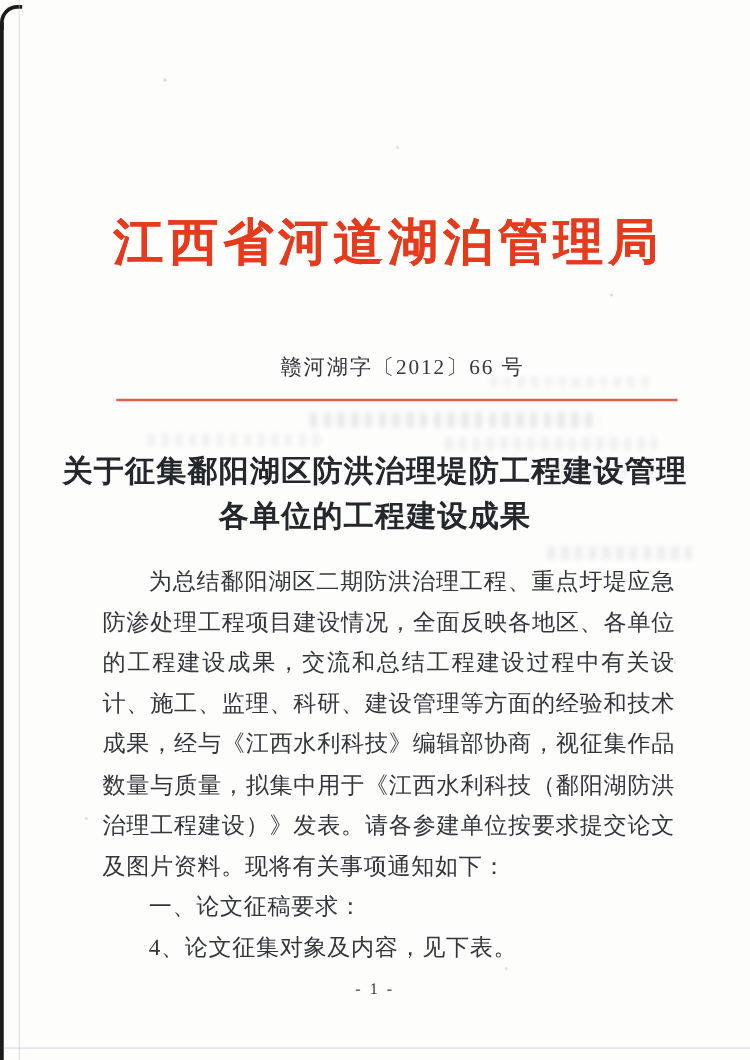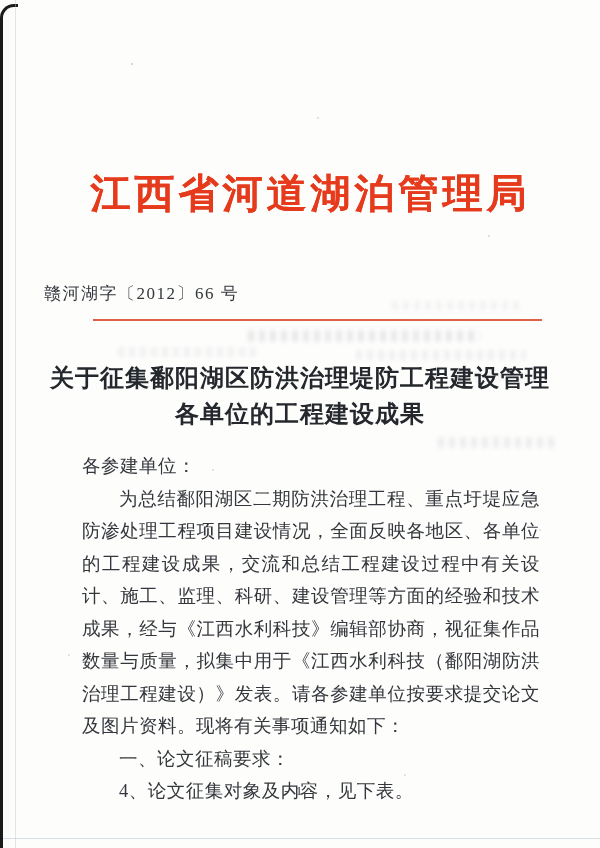--- a/index.html
+++ b/index.html
@@ -52,21 +52,21 @@
     text-align: center;
     font-size: 40px; font-weight: bold;
     letter-spacing: 4px;
     color: #e63a1c;
     text-shadow: 0 0 .5px #e63a1c;
     white-space: nowrap;
     margin-left: 21px;
   }
   .doc-number {
     position: absolute; top: 282px; left: 0; right: 0;
-    text-align: left;
+    text-align: center;
     font-size: 17px;
     letter-spacing: 1.5px;
     color: #33363b;
     padding-left: 44px;
   }
   .red-rule {
     position: absolute; top: 319px; left: 93px;
     width: 449px; height: 2px;
     background: #e0604a;
   }
@@ -139,21 +139,20 @@
   <div class="doc-number">赣河湖字〔2012〕66 号</div>
 
   <div class="red-rule"></div>
 
   <div class="notice-title">
     <div>关于征集鄱阳湖区防洪治理堤防工程建设管理</div>
     <div>各单位的工程建设成果</div>
   </div>
 
   <div class="body-text">
-    <p>各参建单位：</p>
     <p class="indent">为总结鄱阳湖区二期防洪治理工程、重点圩堤应急防渗处理工程项目建设情况，全面反映各地区、各单位的工程建设成果，交流和总结工程建设过程中有关设计、施工、监理、科研、建设管理等方面的经验和技术成果，经与《江西水利科技》编辑部协商，视征集作品数量与质量，拟集中用于《江西水利科技（鄱阳湖防洪治理工程建设）》发表。请各参建单位按要求提交论文及图片资料。现将有关事项通知如下：</p>
     <p class="indent">一、论文征稿要求：</p>
     <p class="indent">4、论文征集对象及内容，见下表。</p>
   </div>
 
   <div class="page-number">- 1 -</div>
 
 </div>
 
 </body></html>

